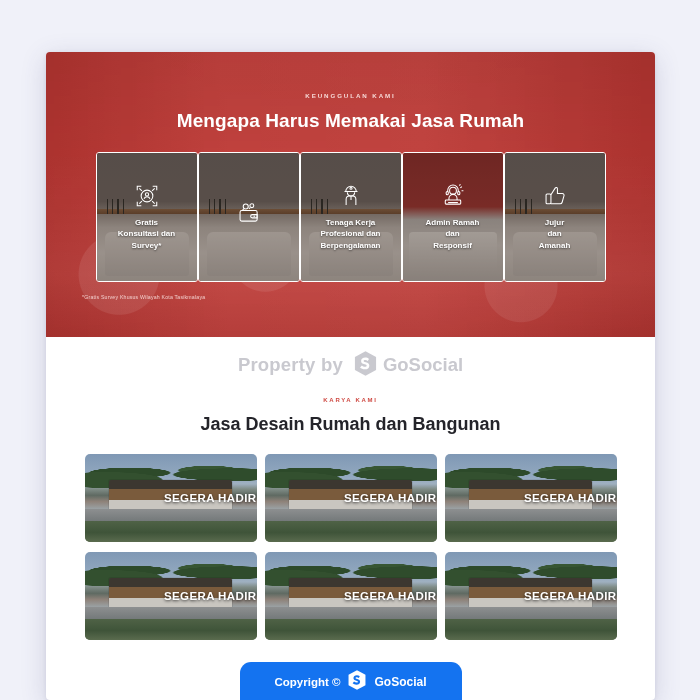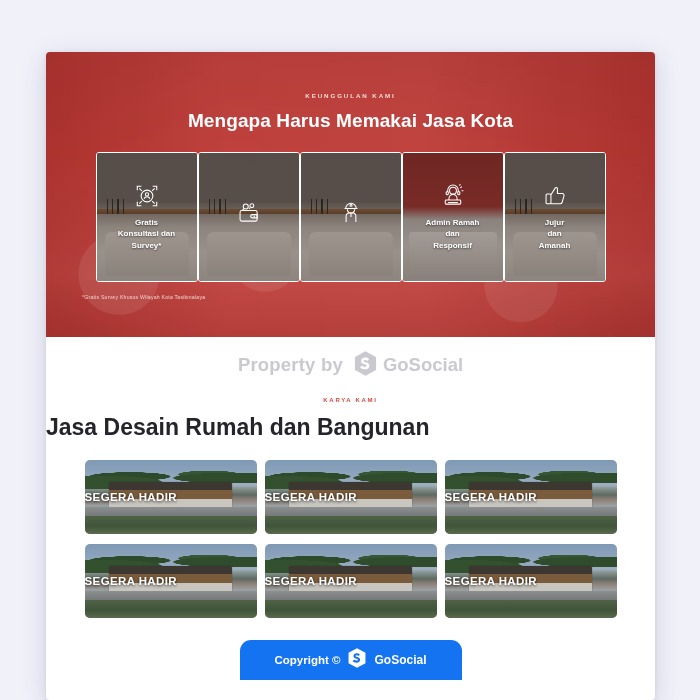--- a/index.html
+++ b/index.html
@@ -105,29 +105,29 @@
   .wm-text{color:#c9c9cf;font-size:18.5px;font-weight:700;letter-spacing:.2px;}
   .wm-logo{display:flex;align-items:center;gap:5px;}
   .wm-logo .name{color:#c9c9cf;font-size:18.5px;font-weight:600;}
 
   
   .works{background:#fff;padding:4px 0 0;}
   .eyebrow-red{
     text-align:center;color:#cf4a43;font-size:6px;font-weight:700;letter-spacing:1.7px;
   }
   .works-title{
-    text-align:left;color:#24242a;font-size:23px;font-weight:700;margin-top:11px;
+    text-align:center;color:#24242a;font-size:18px;font-weight:700;margin-top:11px;
   }
   .grid{
     display:grid;grid-template-columns:repeat(3,172px);gap:10px 8px;
     justify-content:center;margin-top:19px;
   }
   .work{
-    position:relative;height:74px;border-radius:5px;overflow:hidden;
-    display:flex;align-items:center;justify-content:flex-start;
+    position:relative;height:88px;border-radius:5px;overflow:hidden;
+    display:flex;align-items:center;justify-content:flex-end;
   }
   .work-photo{
     position:absolute;inset:0;
     background:
       linear-gradient(180deg,#7f98b4 0%,#93a9c0 26%,#9fb0c0 34%,#7f8c86 40%,
         #5f6a62 47%,#8e8279 54%,#9aa0a2 62%,#7d8b7a 74%,#55664f 86%,#6b7a63 100%);
   }
   
   .work-photo::before{
     content:"";position:absolute;left:0;right:0;top:6%;height:34%;
@@ -171,21 +171,21 @@
 </head>
 <body>
 
 <div class="page">
   <div class="site-card">
 
     <section class="adv">
       <div class="adv-bg"></div>
       <div class="adv-inner">
         <div class="eyebrow">KEUNGGULAN KAMI</div>
-        <h2 class="adv-title">Mengapa Harus Memakai Jasa Kota</h2>
+        <h2 class="adv-title">Mengapa Harus Memakai Jasa Rumah</h2>
 
         <div class="cards">
 
           <div class="acard">
             <div class="ph-room">
                 <div class="ph-plants"></div>
               </div>
             <div class="card-dim"></div>
             <span class="ic">
               <svg width="26" height="26" viewBox="0 0 32 32" fill="none" stroke="#ffffff" stroke-width="1.3">
@@ -224,20 +224,21 @@
             <span class="ic">
               <svg width="26" height="26" viewBox="0 0 32 32" fill="none" stroke="#ffffff" stroke-width="1.3">
                 <path d="M9.5 10.5a6.5 6.5 0 0 1 13 0z"></path>
                 <path d="M8 10.5h16"></path>
                 <circle cx="16" cy="6.5" r="1.3"></circle>
                 <path d="M11.5 11.5c0 2.5 2 4.5 4.5 4.5s4.5-2 4.5-4.5"></path>
                 <path d="M10 27v-7a4 4 0 0 1 4-4h4a4 4 0 0 1 4 4v7"></path>
                 <path d="M16 16v5"></path>
               </svg>
             </span>
+            <div class="lbl">Tenaga Kerja<br>Profesional dan<br>Berpengalaman</div>
           </div>
 
           <div class="acard">
             <div class="ph-red"></div>
             <div class="card-dim"></div>
             <span class="ic">
               <svg width="26" height="26" viewBox="0 0 32 32" fill="none" stroke="#ffffff" stroke-width="1.3">
                 <circle cx="16" cy="9.5" r="4.2"></circle>
                 <path d="M9.5 11V9a6.5 6.5 0 0 1 13 0v2"></path>
                 <rect x="7.6" y="10.4" width="2.6" height="4" rx="1.2"></rect>

